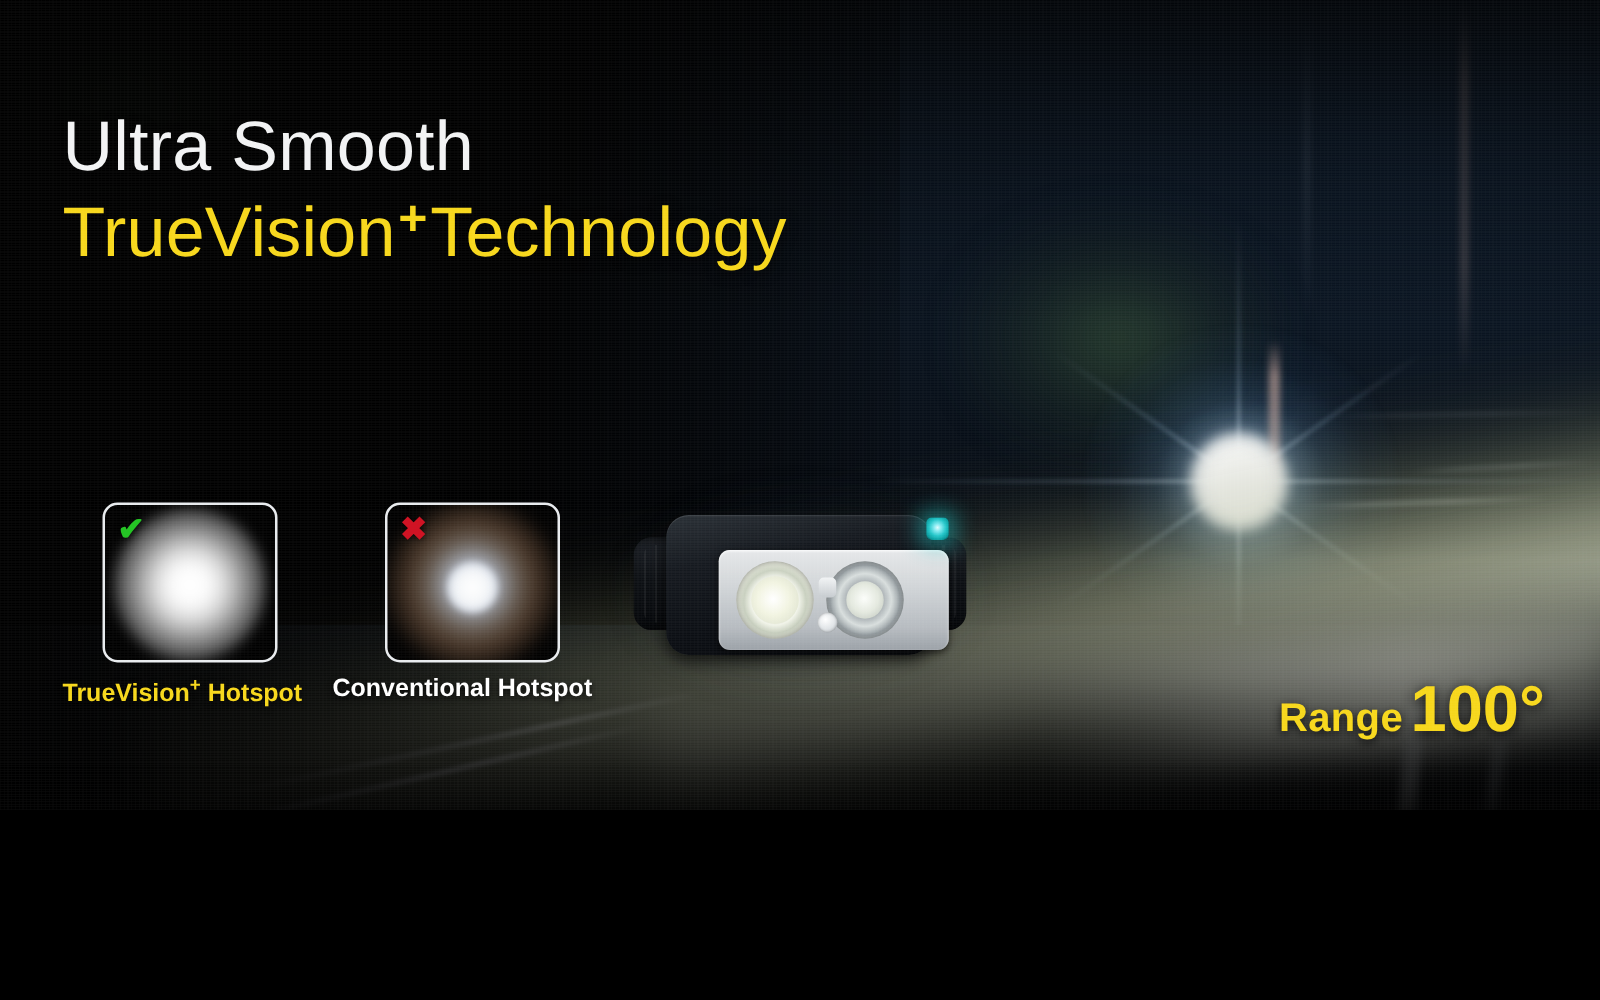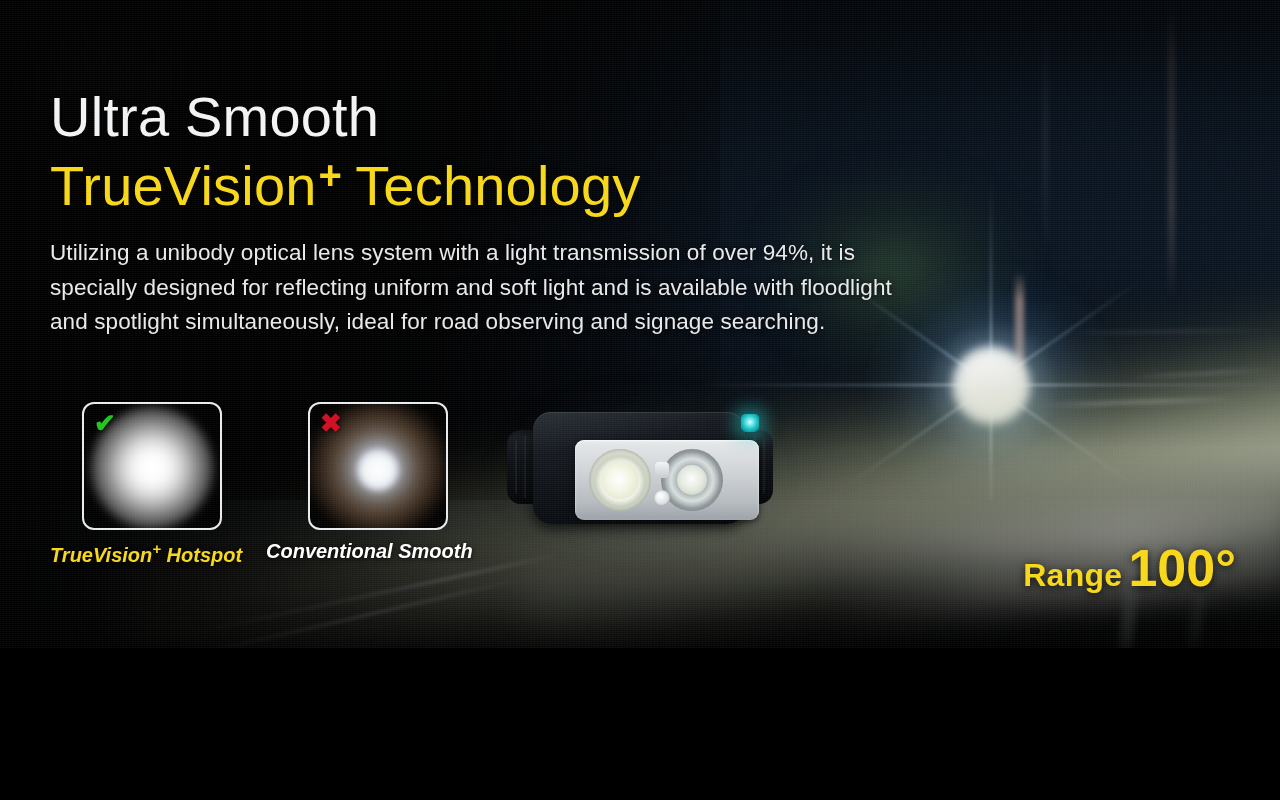--- a/index.html
+++ b/index.html
@@ -280,21 +280,21 @@
     position:absolute; left:50%; top:53%; transform:translate(-50%,-50%);
     width:40px; height:40px; border-radius:50%;
     background:radial-gradient(circle, #ffffff 0%, #f4f6f8 45%, #d7dde6 72%, rgba(190,200,212,0) 100%);
     filter:blur(3px);
   }
   .mark { position:absolute; left:10px; top:6px; font-size:26px; font-weight:700; line-height:1; z-index:3; }
   .mark.ok { color:#25C425; text-shadow:0 0 6px rgba(0,0,0,.8); }
   .mark.no { color:#D01324; text-shadow:0 0 6px rgba(0,0,0,.8); }
   .captions { position:relative; height:30px; margin-top:8px; }
   .cap { position:absolute; font-size:20px; font-weight:700; white-space:nowrap;
-         text-shadow:0 1px 5px rgba(0,0,0,.95);font-style:italic; }
+         text-shadow:0 1px 5px rgba(0,0,0,.95); }
   .cap.a { left:0px;   color:#F7D71A; }
   .cap.b { left:216px; color:#ffffff; }
   .cap .plus { font-size:15px; vertical-align:super; font-weight:700; }
 
   
   .callout { position:absolute; right:44px; bottom:48px; text-align:right; }
   .callout .line1 { line-height:1; margin-bottom:6px; }
   .callout .over {
     font-size:32px; font-weight:700; color:#F7D71A;
     text-shadow:0 2px 8px rgba(0,0,0,.9); letter-spacing:.3px;
@@ -396,43 +396,42 @@
       </div>
       <div class="led-green"></div>
     </div>
   </div>
 
   <div class="copy">
     <h1 class="title1">Ultra Smooth</h1>
     <h2 class="title2">
       <span>TrueVision</span>
         <span class="plus">+</span>
-        <span style="margin-left:11px">Technology</span>
+        <span style="margin-left:0">Technology</span>
     </h2>
-    <p class="body-copy">Utilizing a unibody optical lens system with a light transmission of over 94%, it is specially designed for reflecting uniform and soft light and is available with floodlight and spotlight simultaneously, ideal for road observing and signage searching.</p>
   </div>
 
   <div class="compare">
     <div class="swatches">
 
       <div class="swatch a">
         <div class="spot-good"></div>
         <span class="mark ok">✔</span>
       </div>
 
       <div class="swatch b">
         <div class="spot-conv-halo"></div>
         <div class="spot-conv-core"></div>
         <span class="mark no">✖</span>
       </div>
 
     </div>
     <div class="captions">
       <div class="cap a"><span>TrueVision</span><span class="plus">+</span><span> Hotspot</span></div>
-      <div class="cap b">Conventional Smooth</div>
+      <div class="cap b">Conventional Hotspot</div>
     </div>
   </div>
 
   <div class="callout">
     <div class="line1">
       <span class="over">Range</span><span class="deg">100°</span>
     </div>
   </div>
 
   <div class="grain"></div>

